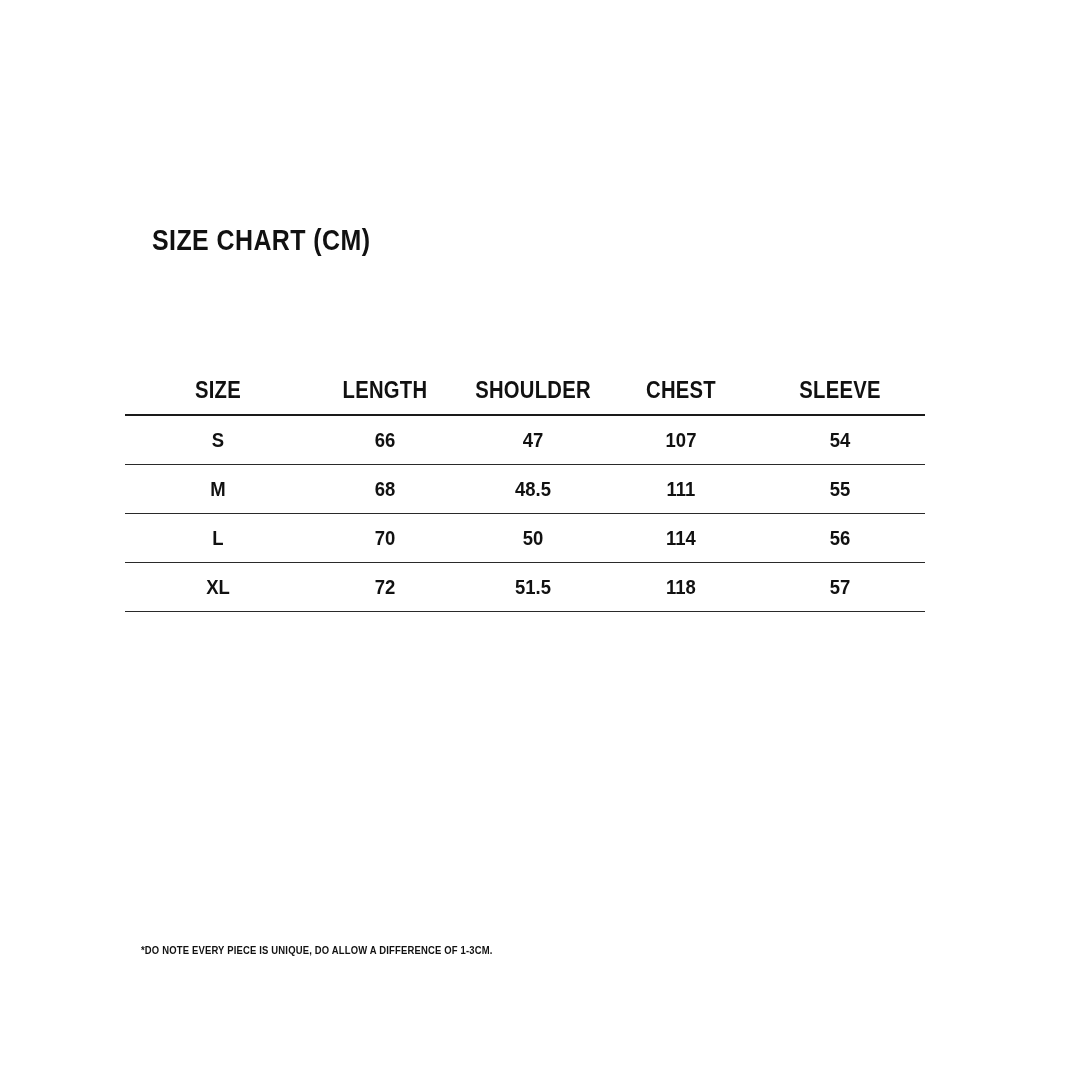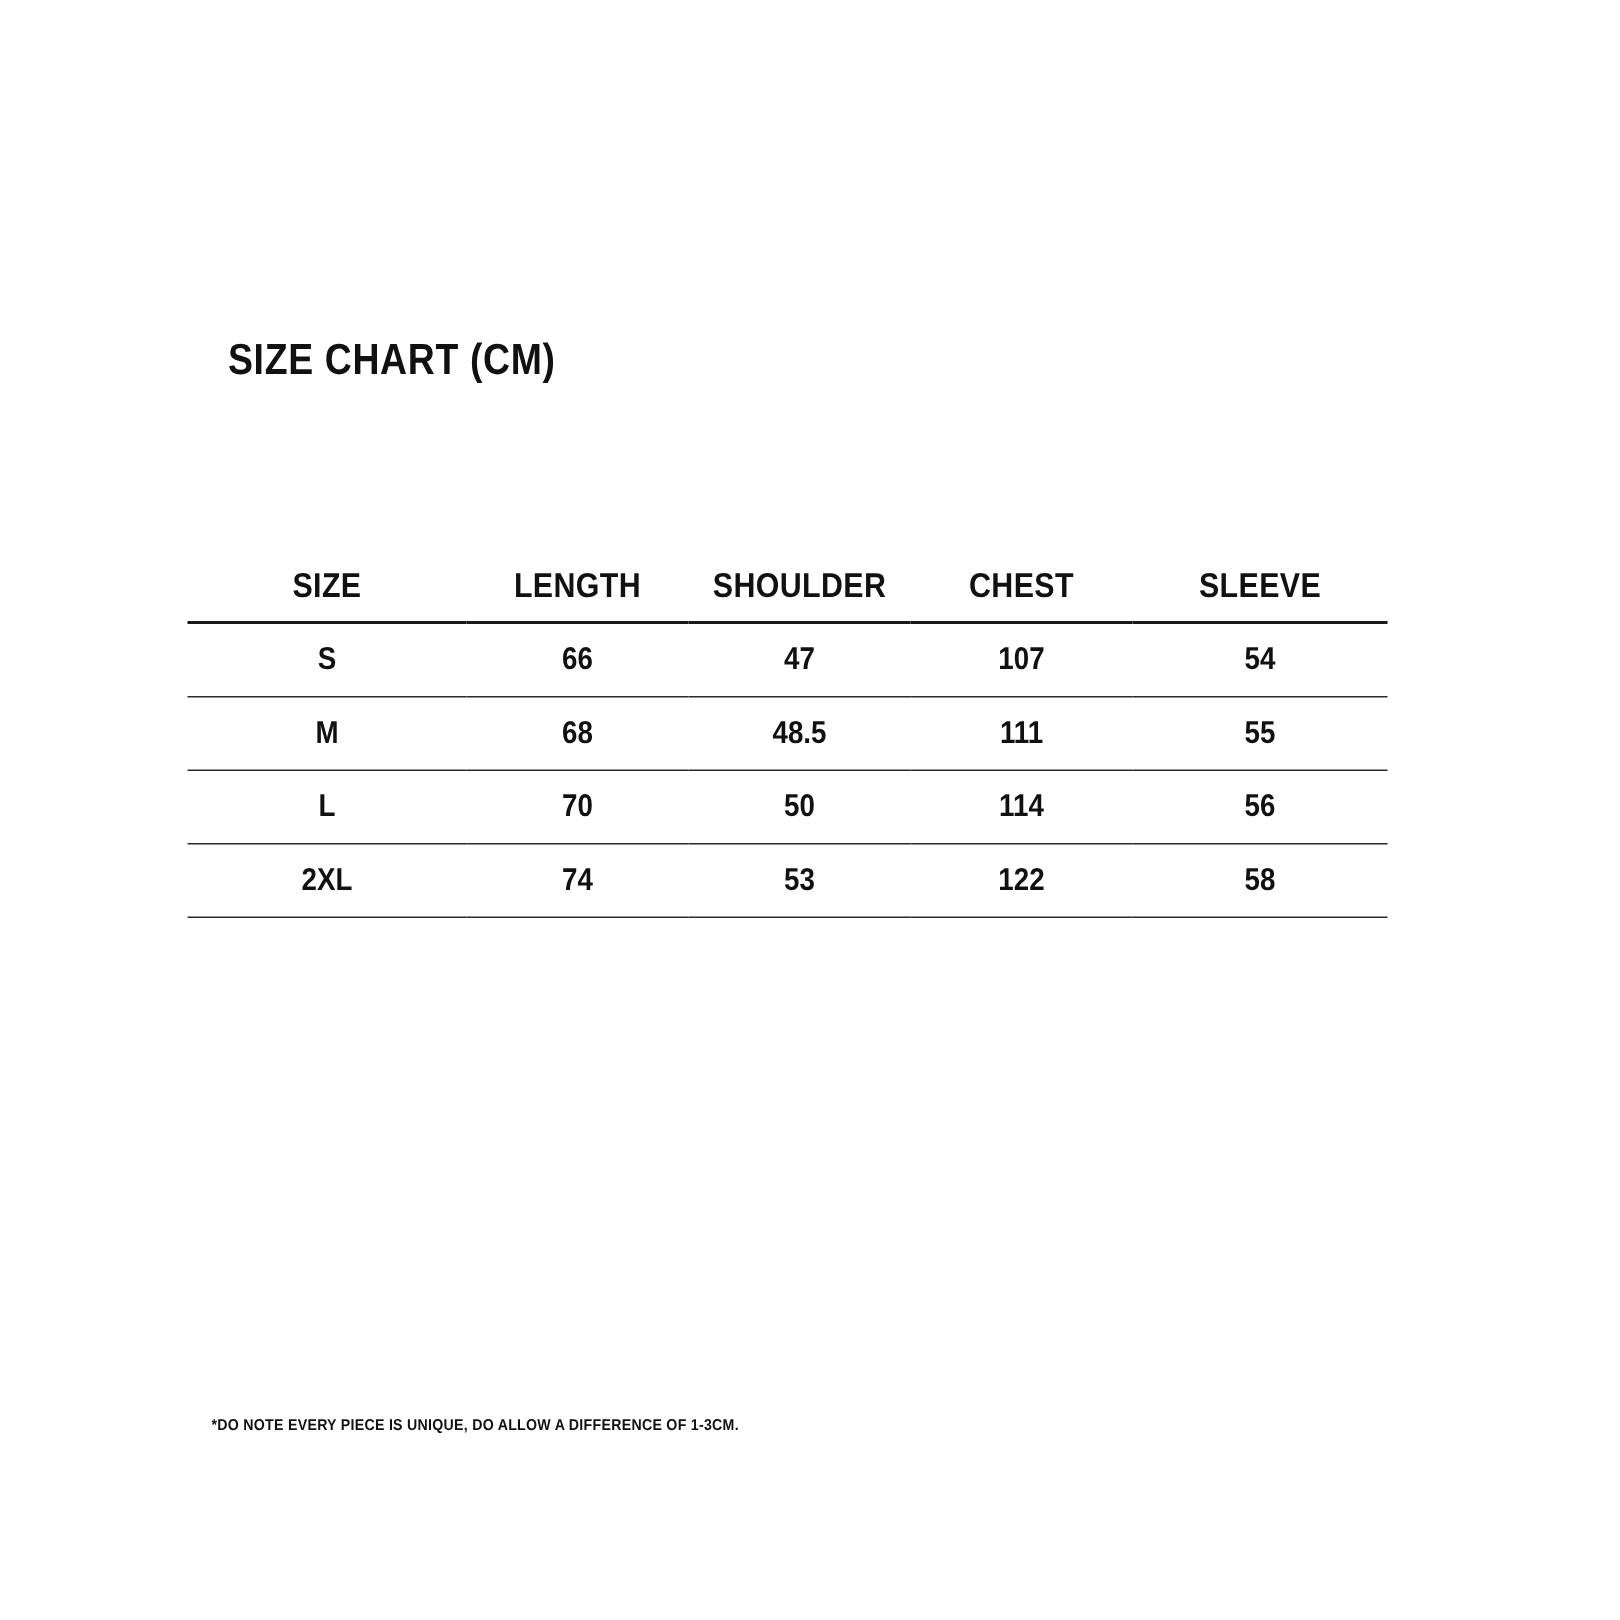--- a/index.html
+++ b/index.html
@@ -133,25 +133,25 @@
           <td>55</td>
         </tr>
         <tr>
           <td>L</td>
           <td>70</td>
           <td>50</td>
           <td>114</td>
           <td>56</td>
         </tr>
         <tr>
-          <td>2XL</td>
-          <td>74</td>
-          <td>53</td>
-          <td>122</td>
-          <td>58</td>
+          <td>XL</td>
+          <td>72</td>
+          <td>51.5</td>
+          <td>118</td>
+          <td>57</td>
         </tr>
       </tbody>
     </table>
   </div>
 
   <div class="footnote">*DO NOTE EVERY PIECE IS UNIQUE, DO ALLOW A DIFFERENCE OF 1-3CM.</div>
 
 </div>
 
 </body></html>

